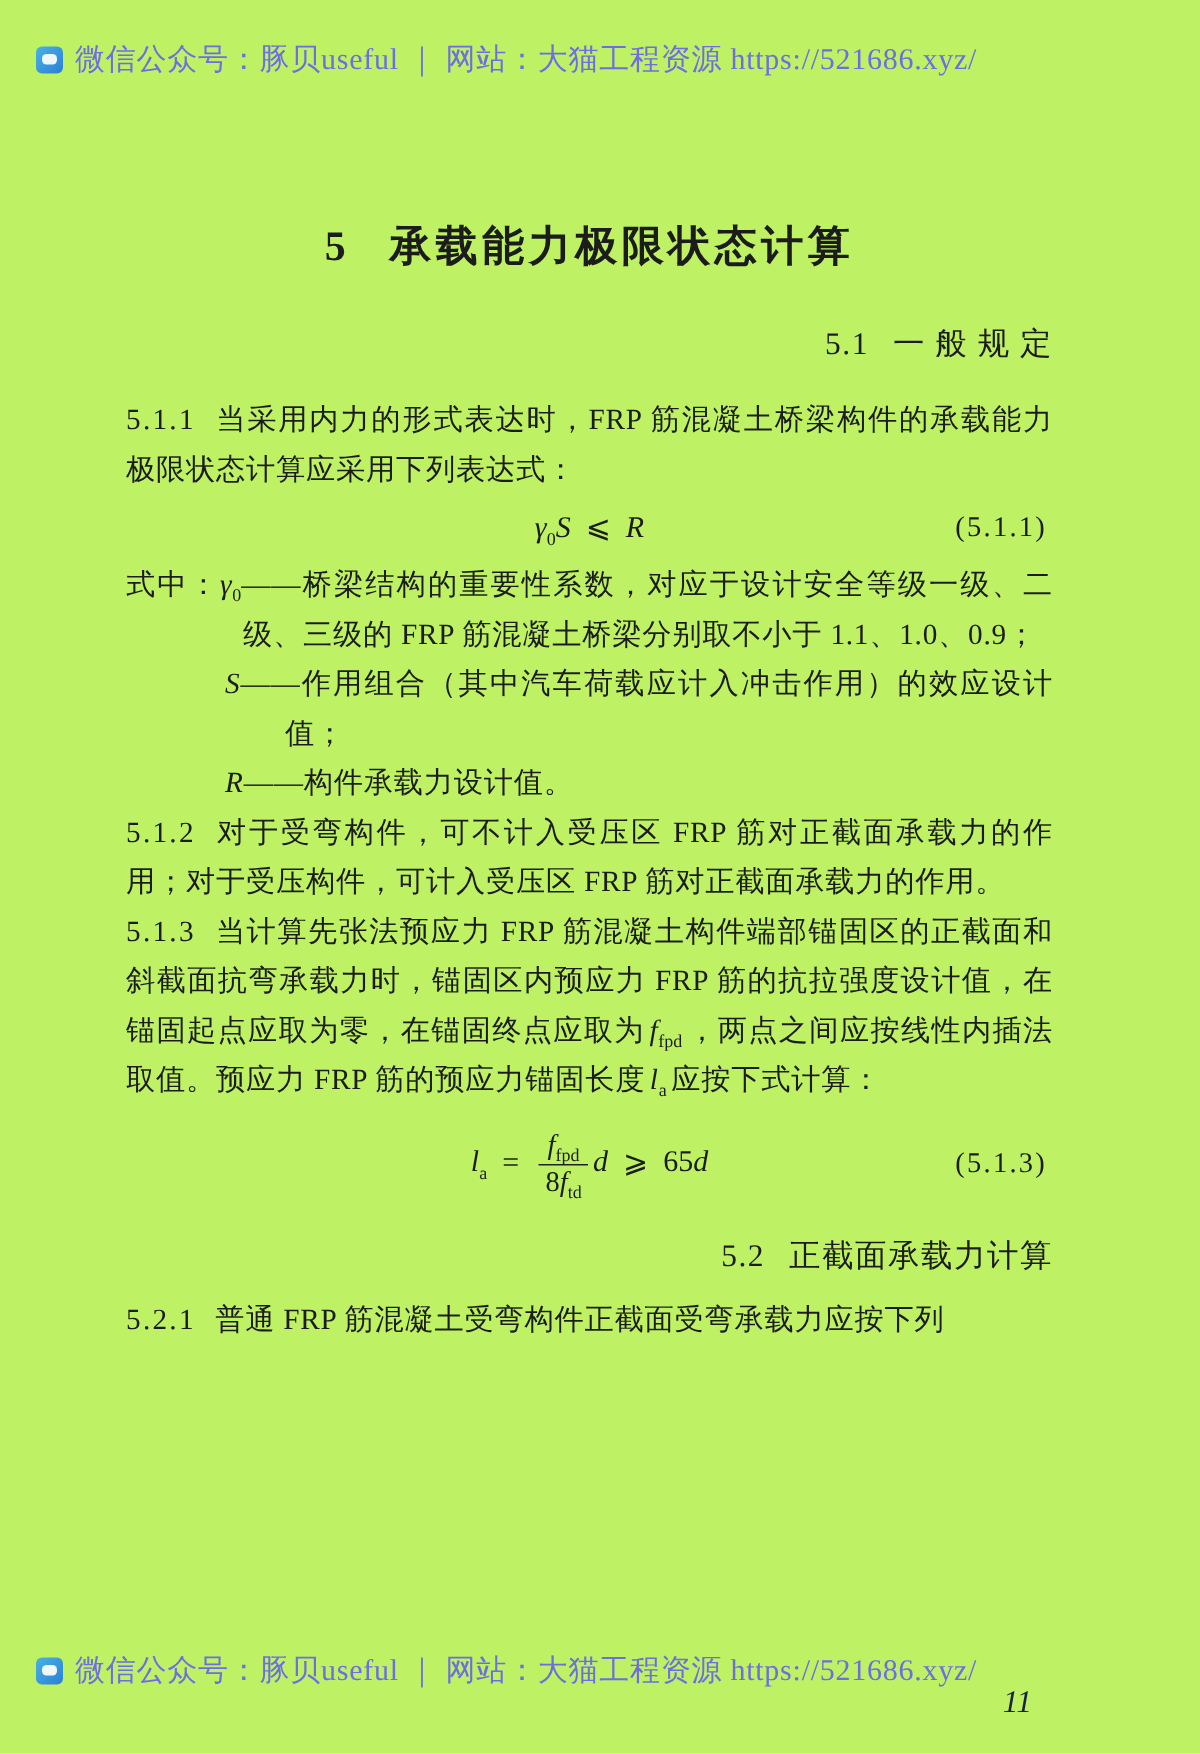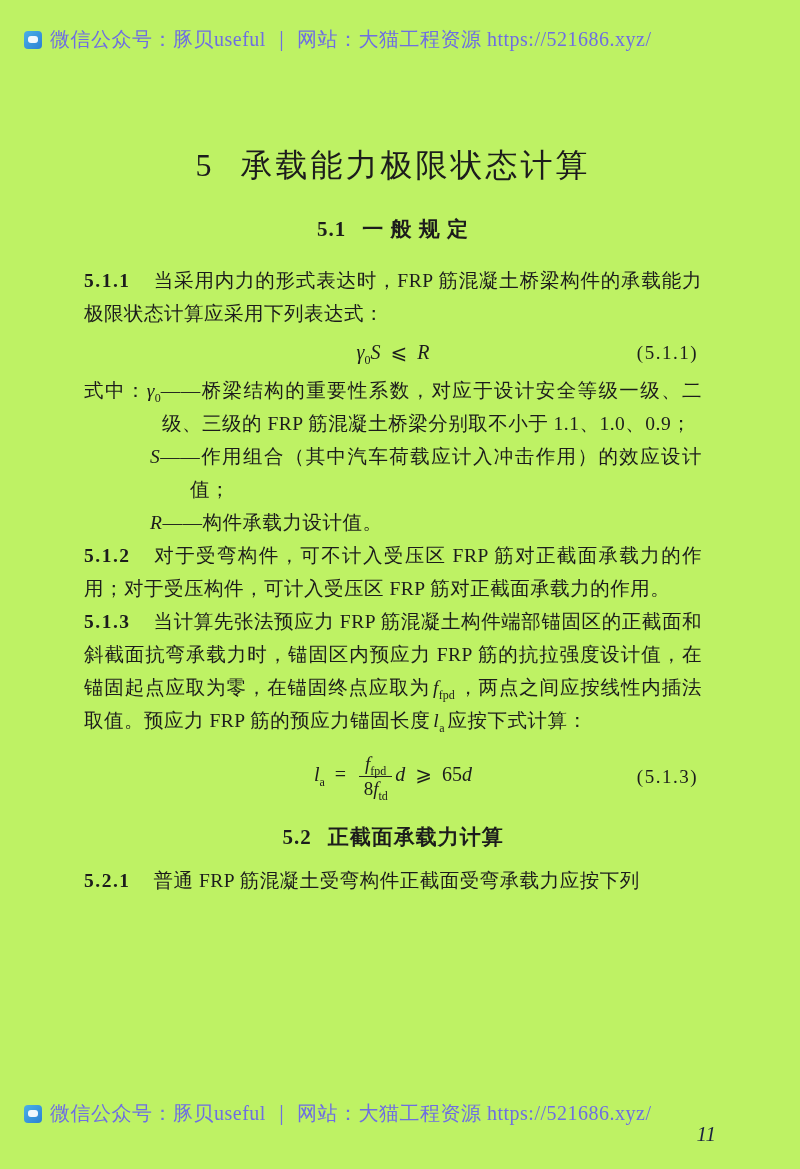--- a/index.html
+++ b/index.html
@@ -10,49 +10,49 @@
     color:#6e6ee2;font-size:20px;white-space:nowrap;letter-spacing:.5px;}
   .wm-top{top:26px;}
   .wm-bottom{top:1100px;}
   .wm-icon{width:18px;height:18px;border-radius:4px;flex:0 0 auto;position:relative;
     background:linear-gradient(135deg,#4ab1e6,#2b7fd4);}
   .wm-icon::after{content:"";position:absolute;left:4px;top:5px;width:10px;height:7px;
     border-radius:3px;background:#ffffff;opacity:.92;}
   
   .content{position:absolute;left:84px;top:146px;width:618px;font-size:19.5px;line-height:33px;
     text-align:justify;letter-spacing:.5px;}
-  .chapter{margin:0;text-align:center;font-size:32px;line-height:38px;font-weight:normal;letter-spacing:3px;}
+  .chapter{margin:0;text-align:center;font-size:28px;line-height:38px;font-weight:bold;letter-spacing:3px;}
   .ch-num{margin-right:26px;}
-  .section{margin:30px 0 0;text-align:center;font-size:21px;line-height:30px;font-weight:bold;letter-spacing:1px;}
+  .section{margin:30px 0 0;text-align:right;font-size:21px;line-height:30px;font-weight:normal;letter-spacing:1px;}
   .section-52{margin:10px 0 0;}
   .sec-num{margin-right:16px;}
   .clause{margin:20px 0 0;}
   .clause-mid{margin:0;}
   .clause-521{margin:12px 0 0;}
-  .cnum{font-weight:bold;margin-right:23px;letter-spacing:1.5px;}
+  .cnum{font-weight:normal;margin-right:13px;letter-spacing:1.5px;}
   
   .eq{position:relative;display:flex;justify-content:center;align-items:center;
     margin:2px 0;font-size:20px;min-height:40px;letter-spacing:0;}
   .eq-tall{min-height:68px;margin:4px 0;}
   .eq-body{display:inline-block;}
   .eq-label{position:absolute;right:4px;top:50%;transform:translateY(-50%);font-size:19px;letter-spacing:1.5px;}
   .var{font-style:italic;}
   sub{font-size:12px;line-height:0;letter-spacing:0;}
   .rel{margin:0 10px;}
   .frac{display:inline-flex;flex-direction:column;align-items:center;vertical-align:middle;
     line-height:1.12;margin:12px 3px;font-size:19px;}
   .fnum{border-bottom:1.5px solid #222;padding:0 6px 2px;}
   .fden{padding-top:1px;}
   
   .def{margin:0;}
   .def-a{padding-left:78px;text-indent:-78px;}
   .def-b{padding-left:106px;text-indent:-40px;}
   .def-d{padding-left:106px;text-indent:-10px;}
   .imath{margin:0 3px;white-space:nowrap;}
-  .page-num{position:absolute;right:84px;top:1122px;font-size:21px;font-style:italic;color:#1b2340;}
+  .page-num{position:absolute;right:112px;top:1122px;font-size:21px;font-style:italic;color:#1b2340;}
 </style>
 </head>
 <body>
 
 <div class="page">
 
   <div class="watermark wm-top">
     <span class="wm-icon"></span>
     <span>微信公众号：豚贝useful ｜ 网站：大猫工程资源 https://521686.xyz/</span>
   </div>

